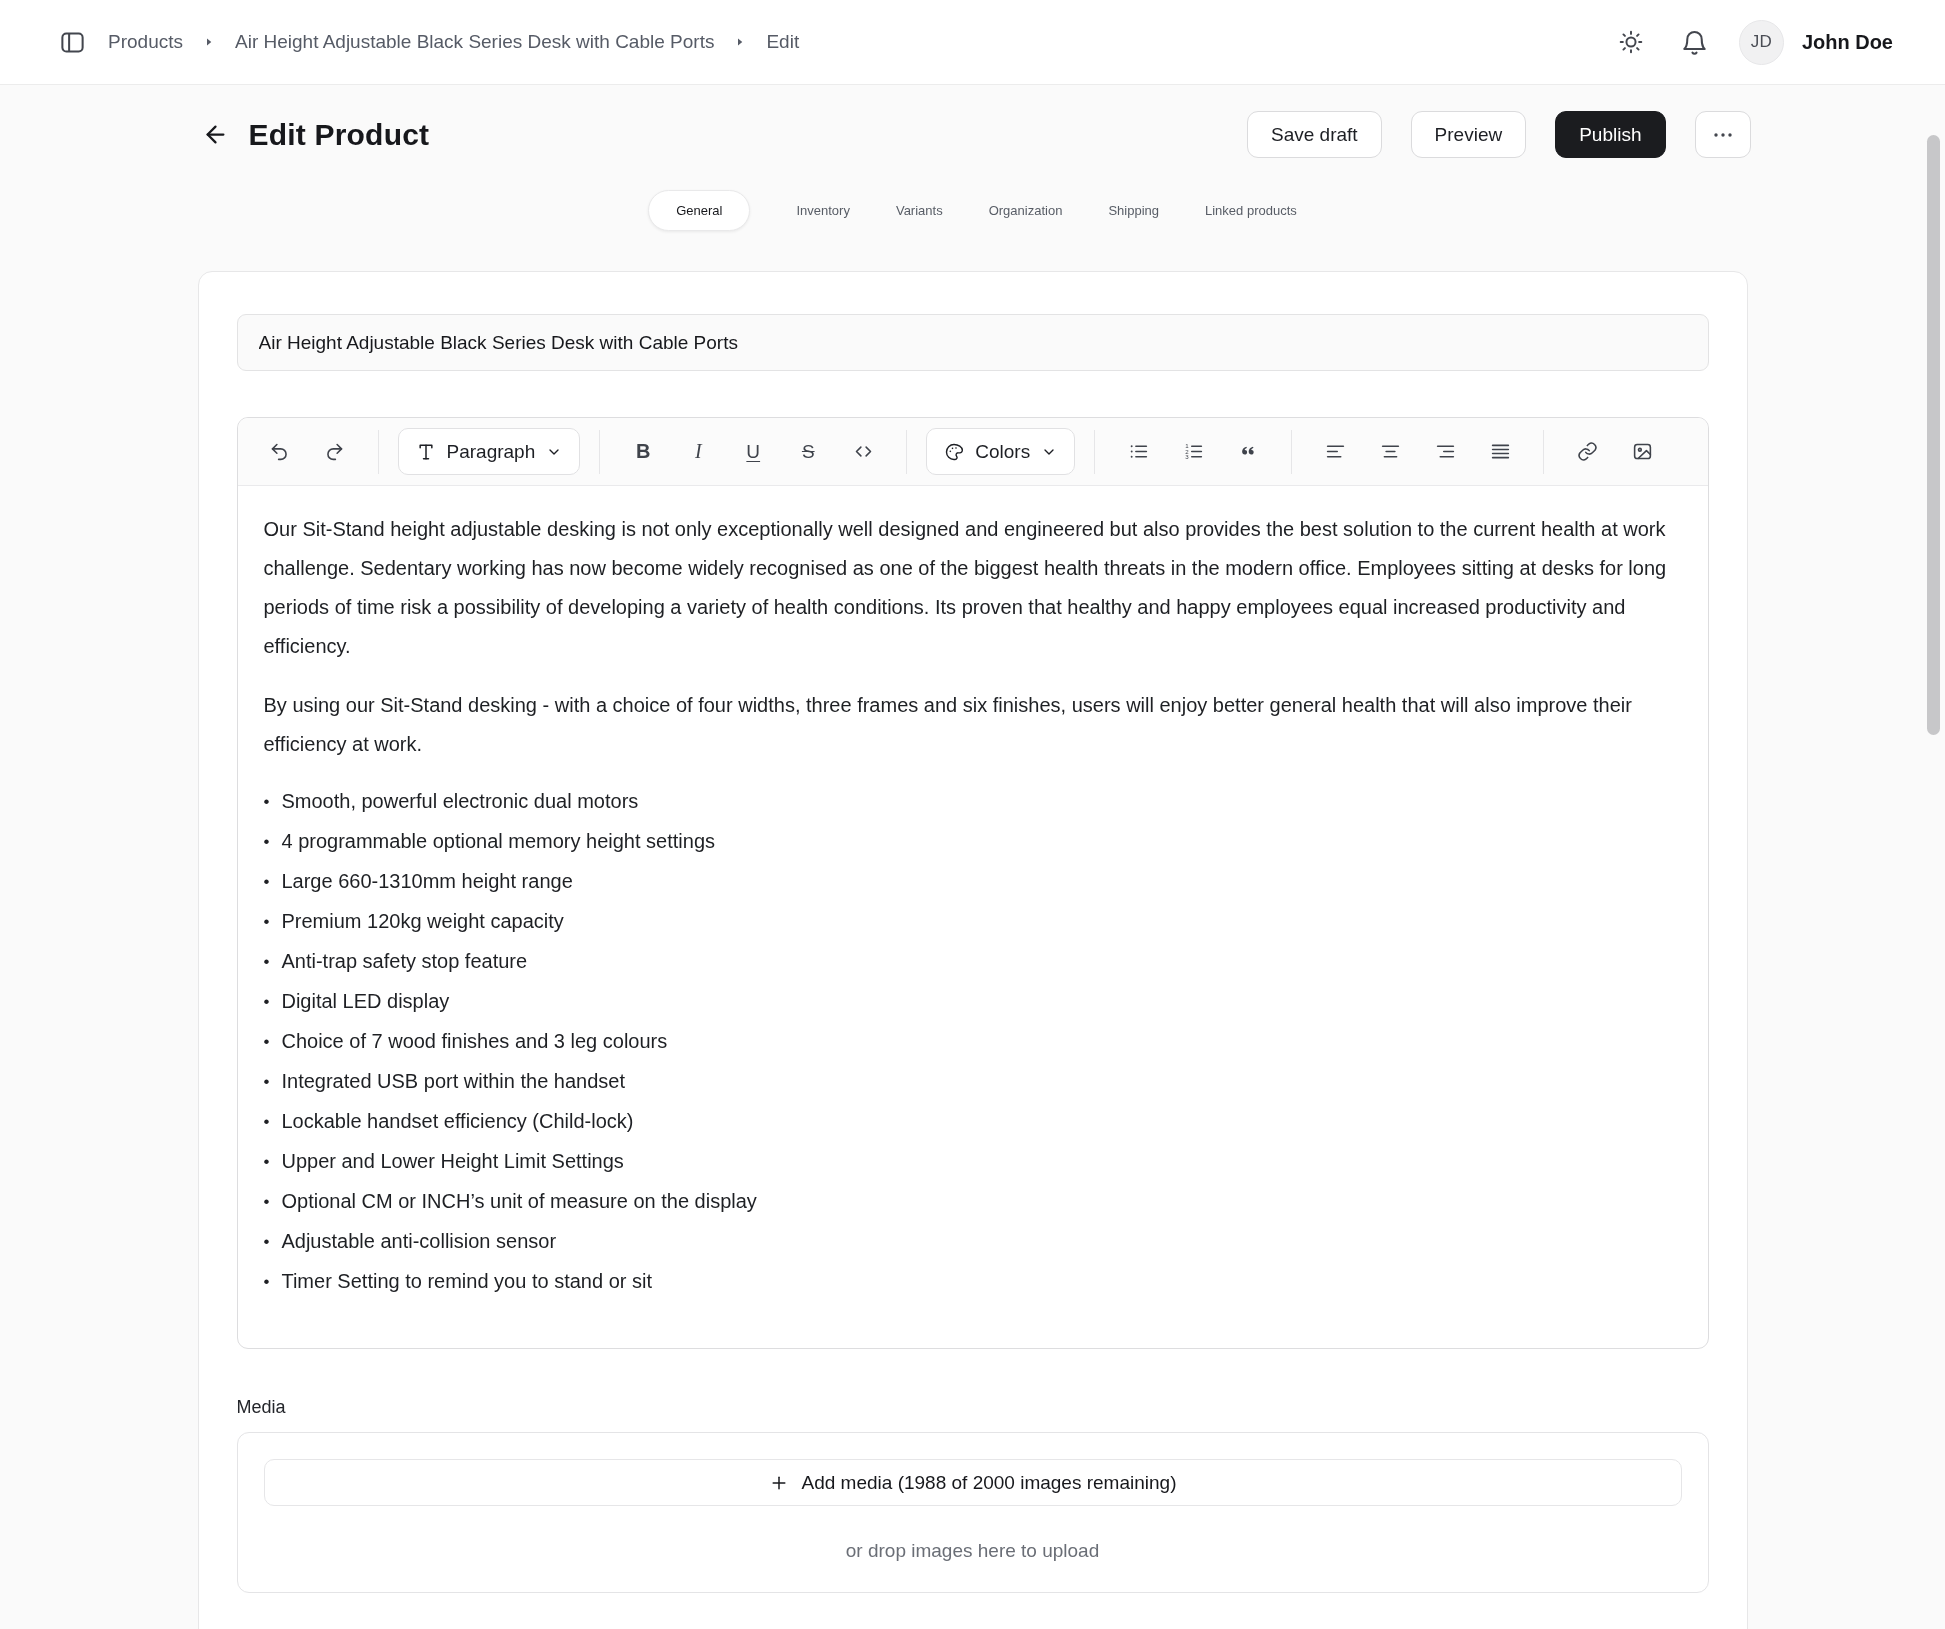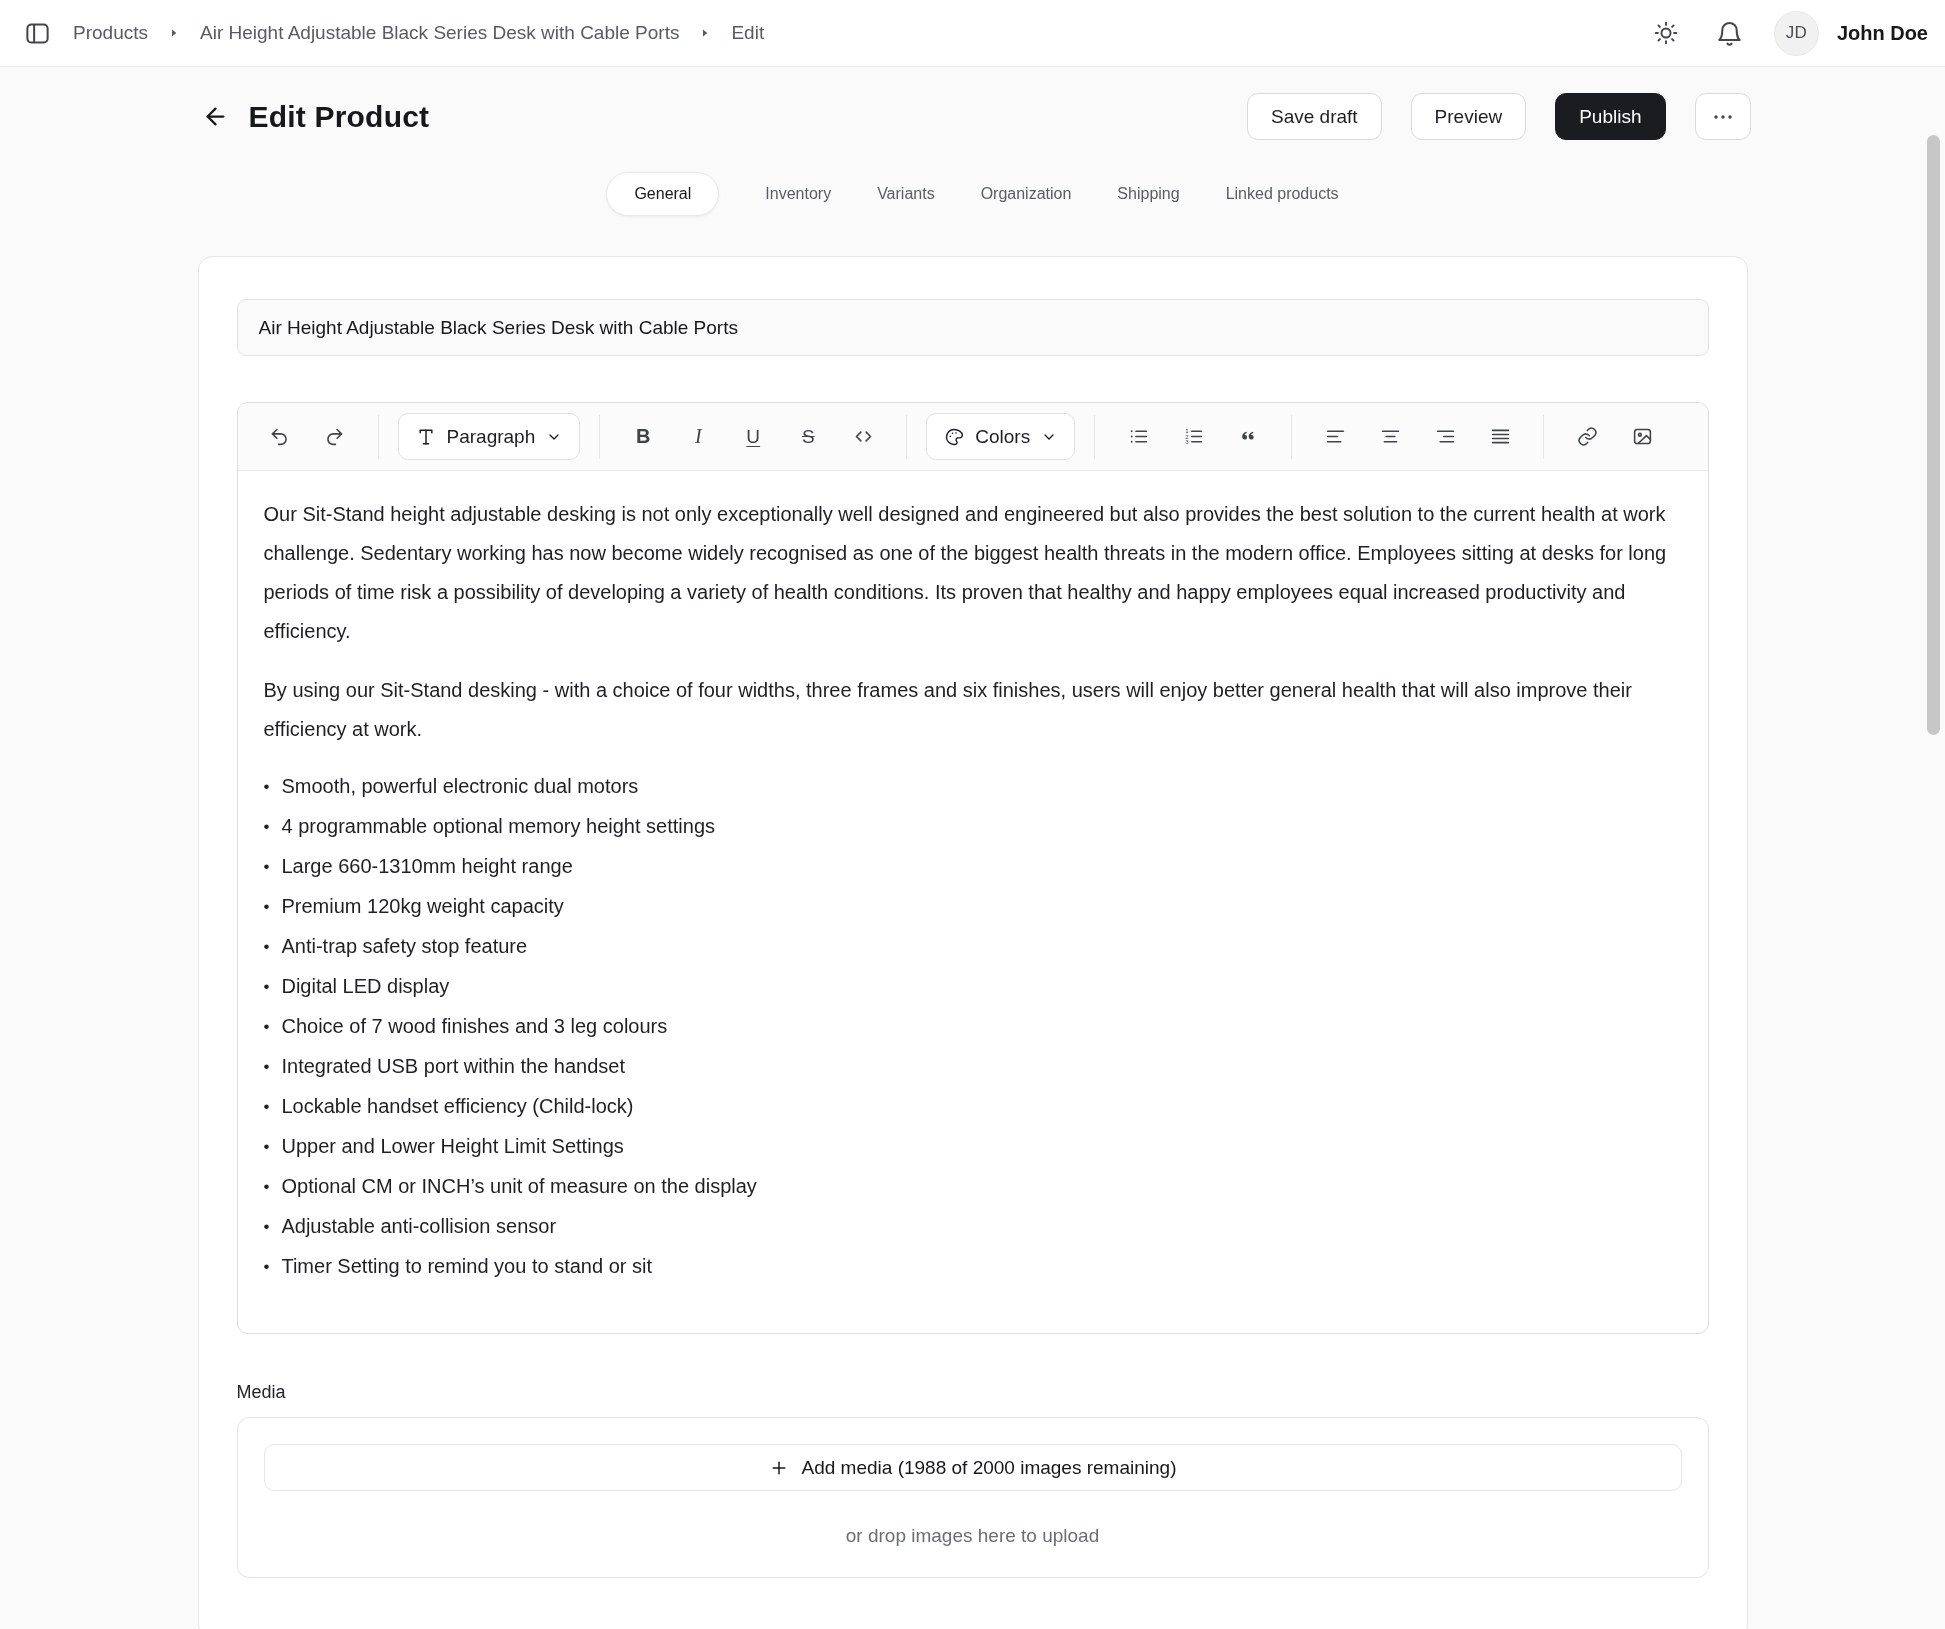--- a/index.html
+++ b/index.html
@@ -7,23 +7,23 @@
   body {
     font-family:"Liberation Sans", sans-serif;
     background:var(--page-bg, #fafafa);
     color:var(--text-primary, #17181c);
     position:relative;
   }
   svg { display:block; }
 
   
   .topbar {
-    height:67px; background:var(--topbar-bg,#ffffff);
+    height:85px; background:var(--topbar-bg,#ffffff);
     border-bottom:1px solid #ececec;
-    display:flex; align-items:center; padding:0 17px;
+    display:flex; align-items:center; padding:0 52px;
   }
   .icon-btn {
     background:none; border:none; cursor:pointer; color:#43464e;
     display:flex; align-items:center; justify-content:center;
     width:40px; height:40px; border-radius:8px;
   }
   .breadcrumb { display:flex; align-items:center; gap:20px; margin-left:16px; }
   .crumb { font-size:19px; color:#565b66; cursor:pointer; }
   .crumb-sep { color:#565b66; display:flex; align-items:center; }
   .topbar-right { margin-left:auto; display:flex; align-items:center; gap:24px; }
@@ -49,21 +49,21 @@
     font-family:inherit; font-size:19px; font-weight:500; color:#1d1f24;
     cursor:pointer; display:flex; align-items:center; justify-content:center;
   }
   .btn-primary { background:var(--publish-bg,#1b1c1f); border-color:var(--publish-bg,#1b1c1f); color:#ffffff; }
   .btn-more { width:56px; padding:0; color:#43464e; }
 
   
   .tabs { margin-top:32px; display:flex; align-items:center; justify-content:center; gap:46px; }
   .tab {
     background:none; border:none; font-family:inherit; cursor:pointer;
-    font-size:16px; color:#585d66; padding:0;
+    font-size:13px; color:#585d66; padding:0;
   }
   .tab.active {
     background:#ffffff; border:1px solid #e9e9ea; border-radius:999px;
     padding:12px 27px; color:#17181c; font-weight:500;
     box-shadow:0 1px 3px rgba(0,0,0,.07);
   }
 
   
   .card {
     width:1550px; margin:40px auto 0;

